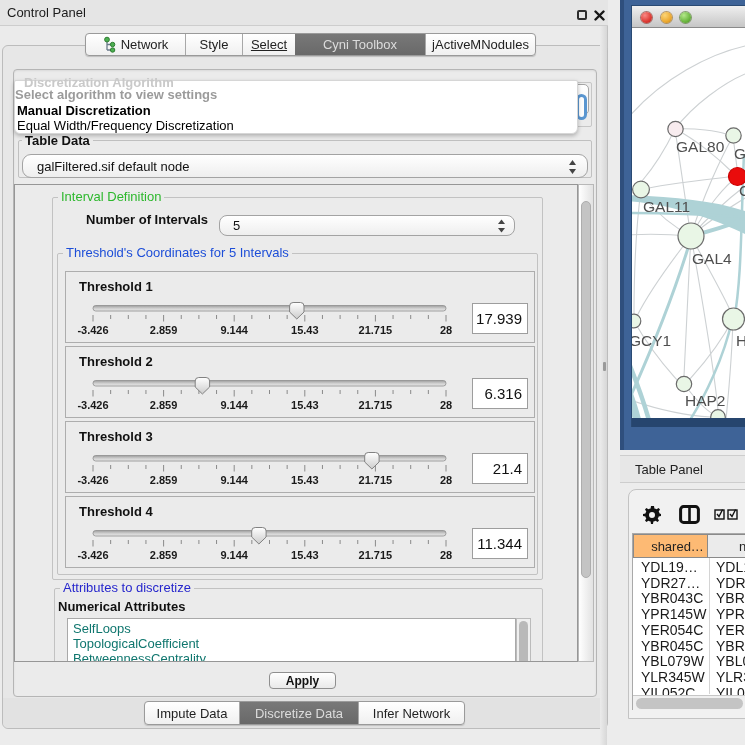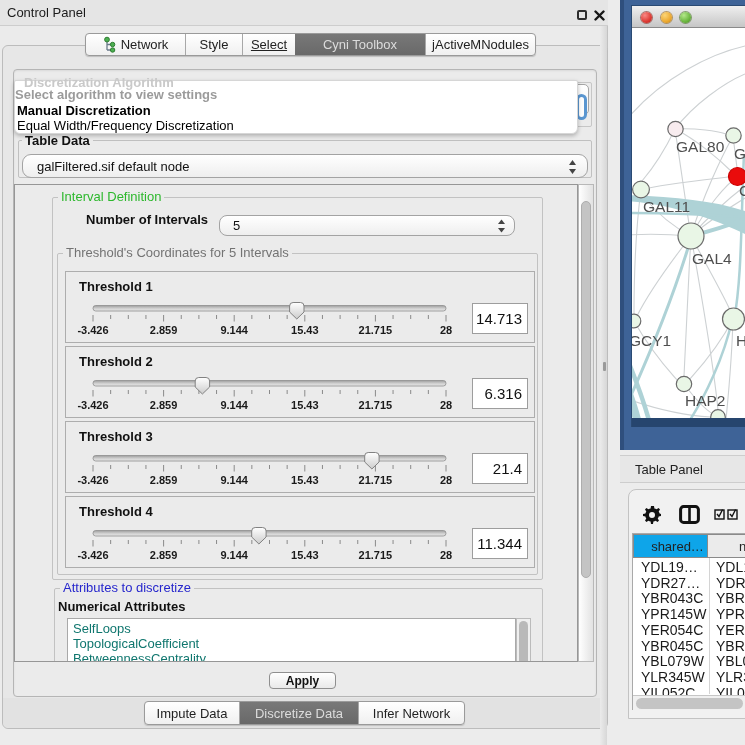--- a/index.html
+++ b/index.html
@@ -64,21 +64,21 @@
     <div class="abs" style="left:71px;top:27px;font-size:13px;font-weight:bold;color:#111;">Number of Intervals</div>
     <div class="abs" style="left:204px;top:30px;width:296px;height:21px;background:linear-gradient(#ffffff,#eeeeee);border:1px solid #a3a3a3;border-radius:8px;">
       <div class="abs" style="left:13px;top:0;line-height:20px;font-size:13px;color:#111;">5</div>
       <svg class="abs" style="right:8px;top:3px;" width="9" height="14" viewBox="0 0 9 14">
         <path d="M4.5,0.5 L8,5 H1 Z" fill="#444"></path>
         <path d="M4.5,13.5 L1,9 H8 Z" fill="#444"></path>
       </svg>
     </div>
 
     <div class="abs" style="left:42px;top:68px;width:481px;height:322px;border:1px solid #c2c2c2;border-radius:2px;"></div>
-    <div class="abs" style="left:48px;top:60px;padding:0 3px;background:#ebebeb;font-size:13px;color:#737373;">Threshold's Coordinates for 5 Intervals</div>
+    <div class="abs" style="left:48px;top:60px;padding:0 3px;background:#ebebeb;font-size:13px;color:#1d4ed8;">Threshold's Coordinates for 5 Intervals</div>
 
     <div class="abs" style="left:50px;top:86px;width:470px;height:72px;border:1px solid #adadad;background:#ebebeb;">
       <div class="abs" style="left:13px;top:7px;font-size:13px;font-weight:bold;color:#111;">Threshold 1</div>
       <svg class="abs" style="left:0;top:0;" width="400" height="72" viewBox="0 0 400 72">
         <defs>
           <linearGradient id="tg86" x1="0" y1="0" x2="0" y2="1">
             <stop offset="0" stop-color="#9c9c9c"></stop>
               <stop offset="0.5" stop-color="#cdcdcd"></stop>
               <stop offset="1" stop-color="#e9e9e9"></stop>
           </linearGradient>
@@ -92,21 +92,21 @@
         <g font-size="11" font-weight="bold" fill="#1a1a1a" font-family="Liberation Sans">
             <text x="27.0" y="62" text-anchor="middle">-3.426</text>
             <text x="97.6" y="62" text-anchor="middle">2.859</text>
             <text x="168.2" y="62" text-anchor="middle">9.144</text>
             <text x="238.8" y="62" text-anchor="middle">15.43</text>
             <text x="309.4" y="62" text-anchor="middle">21.715</text>
             <text x="380.0" y="62" text-anchor="middle">28</text>
           </g>
         <path d="M223.6,34 Q223.6,30.5 227.1,30.5 L234.5,30.5 Q238.0,30.5 238.0,34 L238.0,40 L230.8,47 L223.6,40 Z" fill="url(#th86)" stroke="#818181" stroke-width="1"></path>
       </svg>
-      <div class="abs" style="left:406px;top:31px;width:56px;height:31px;background:#ffffff;border:1px solid #9d9d9d;font-size:15px;color:#111;text-align:right;line-height:29px;padding-right:5px;">14.713</div>
+      <div class="abs" style="left:406px;top:31px;width:56px;height:31px;background:#ffffff;border:1px solid #9d9d9d;font-size:15px;color:#111;text-align:right;line-height:29px;padding-right:5px;">17.939</div>
     </div>
     <div class="abs" style="left:50px;top:161px;width:470px;height:72px;border:1px solid #adadad;background:#ebebeb;">
       <div class="abs" style="left:13px;top:7px;font-size:13px;font-weight:bold;color:#111;">Threshold 2</div>
       <svg class="abs" style="left:0;top:0;" width="400" height="72" viewBox="0 0 400 72">
         <defs>
           <linearGradient id="tg161" x1="0" y1="0" x2="0" y2="1">
             <stop offset="0" stop-color="#9c9c9c"></stop>
               <stop offset="0.5" stop-color="#cdcdcd"></stop>
               <stop offset="1" stop-color="#e9e9e9"></stop>
           </linearGradient>
@@ -312,21 +312,21 @@
     <path d="M10.5,2 V17" stroke="#111" stroke-width="2.6"></path>
   </svg>
   <svg class="abs" style="left:94px;top:59px;" width="24" height="11" viewBox="0 0 24 11">
     <rect x="1" y="1" width="9" height="9" fill="none" stroke="#111" stroke-width="1.4"></rect>
     <path d="M3,5 L5,7.5 L8.6,0.5" stroke="#111" stroke-width="1.4" fill="none"></path>
     <rect x="14" y="1" width="9" height="9" fill="none" stroke="#111" stroke-width="1.4"></rect>
     <path d="M16,5 L18,7.5 L21.6,0.5" stroke="#111" stroke-width="1.4" fill="none"></path>
   </svg>
 
   <div class="abs" style="left:12px;top:83px;width:113px;height:177px;background:#ffffff;border-top:1px solid #a9a9a9;border-left:1px solid #a9a9a9;overflow:hidden;font-size:14px;">
-    <div class="abs" style="left:0;top:0;width:75px;height:24px;background:#0ea5e9;border:1px solid #8a8a8a;color:#222;font-size:13px;display:flex;align-items:center;justify-content:center;padding-left:14px;">shared…</div>
+    <div class="abs" style="left:0;top:0;width:75px;height:24px;background:#fdba74;border:1px solid #8a8a8a;color:#222;font-size:13px;display:flex;align-items:center;justify-content:center;padding-left:14px;">shared…</div>
     <div class="abs" style="left:75px;top:0;width:40px;height:24px;background:#ebebeb;border-top:1px solid #8a8a8a;border-bottom:1px solid #8a8a8a;color:#222;font-size:13px;display:flex;align-items:center;padding-left:31px;">n…</div>
     <div class="abs" style="left:75.5px;top:24px;width:1px;height:136px;background:#d4d4d4;"></div>
     <div class="abs" id="rows" style="left:8px;top:26px;width:105px;line-height:15.7px;color:#1a1a1a;">
       YDL19…<br>YDR27…<br>YBR043C<br>YPR145W<br>YER054C<br>YBR045C<br>YBL079W<br>YLR345W<br>YIL052C
     </div>
     <div class="abs" id="rows2" style="left:83px;top:26px;width:60px;line-height:15.7px;color:#1a1a1a;">
       YDL19…<br>YDR27…<br>YBR043C<br>YPR145W<br>YER054C<br>YBR045C<br>YBL079W<br>YLR345W<br>YIL052C
     </div>
 
     <div class="abs" style="left:0;top:161px;width:113px;height:16px;background:#f0f0f0;border-top:1px solid #c6c6c6;">

